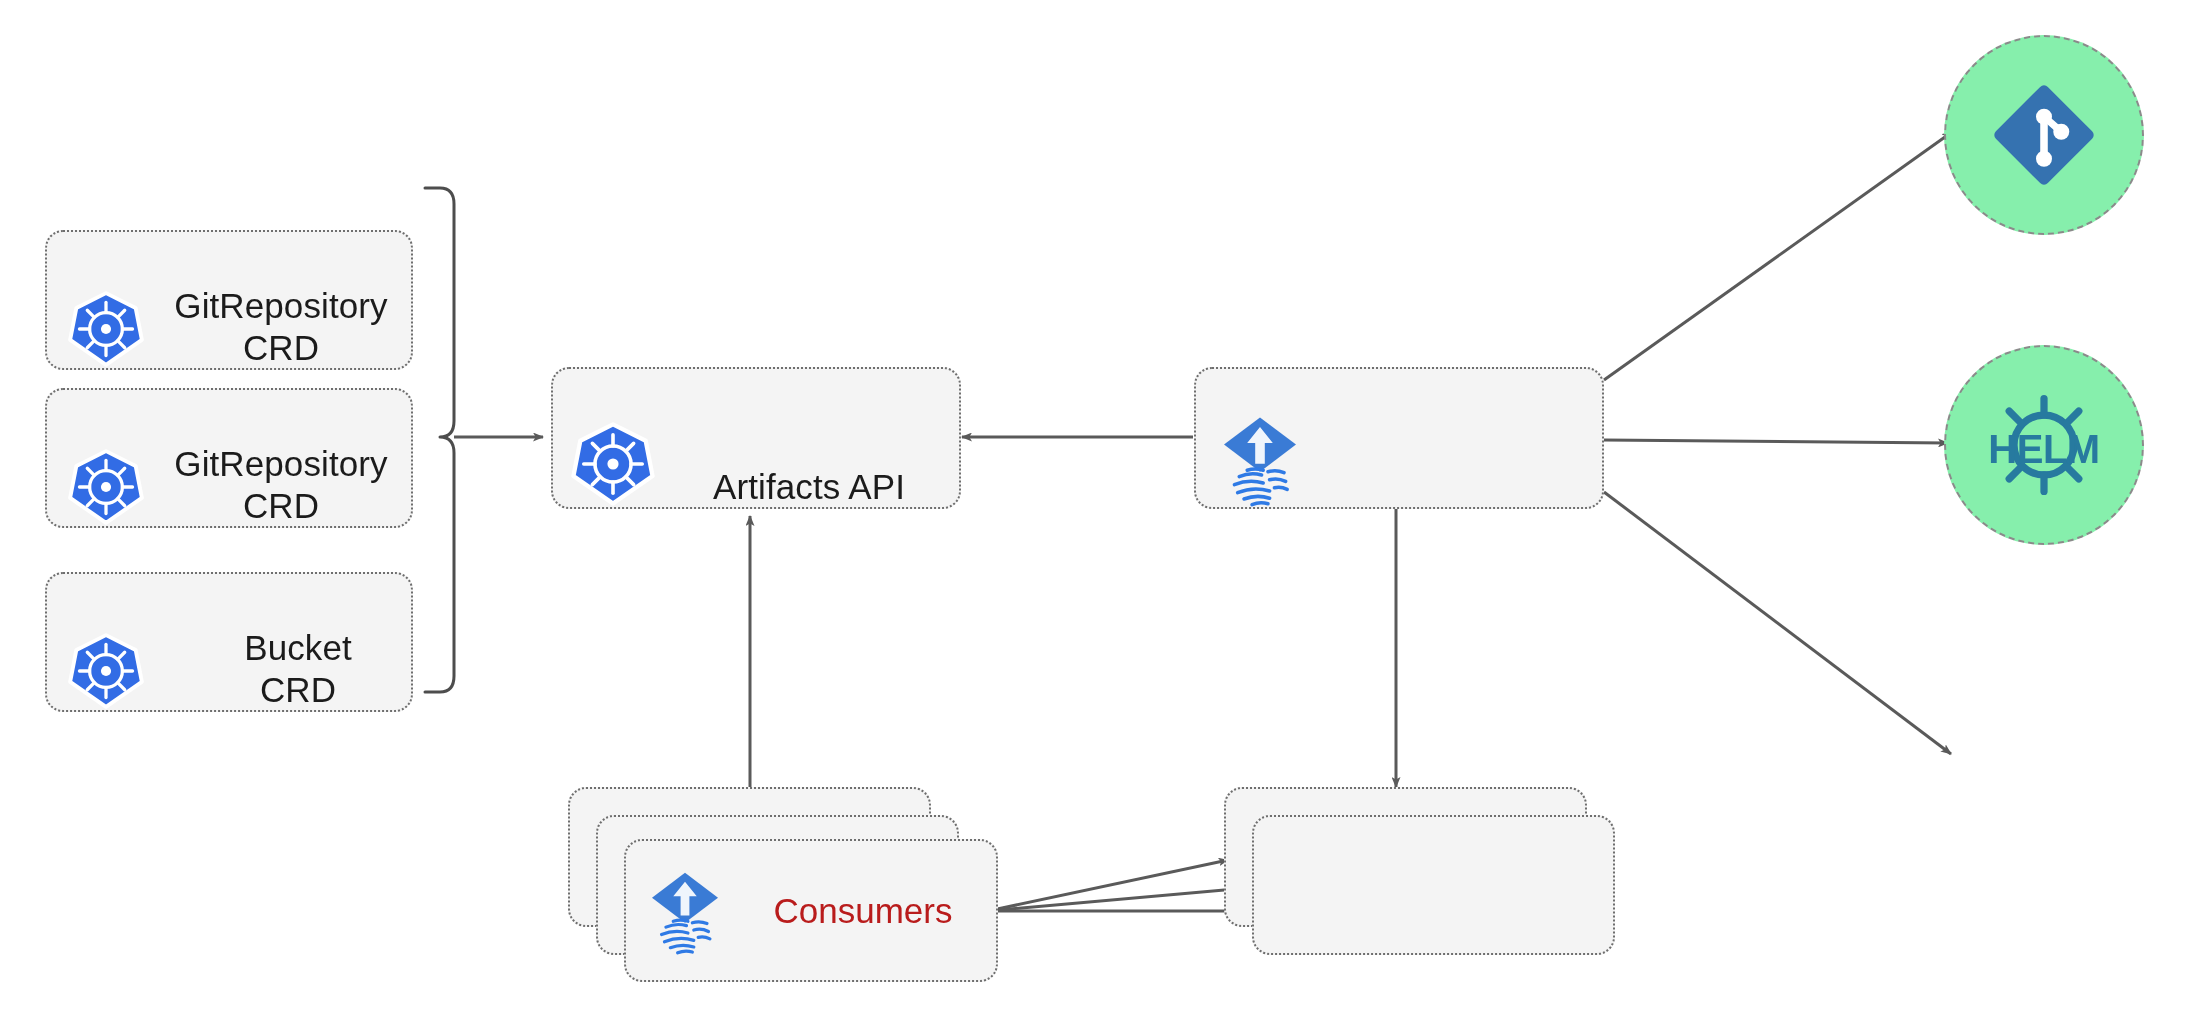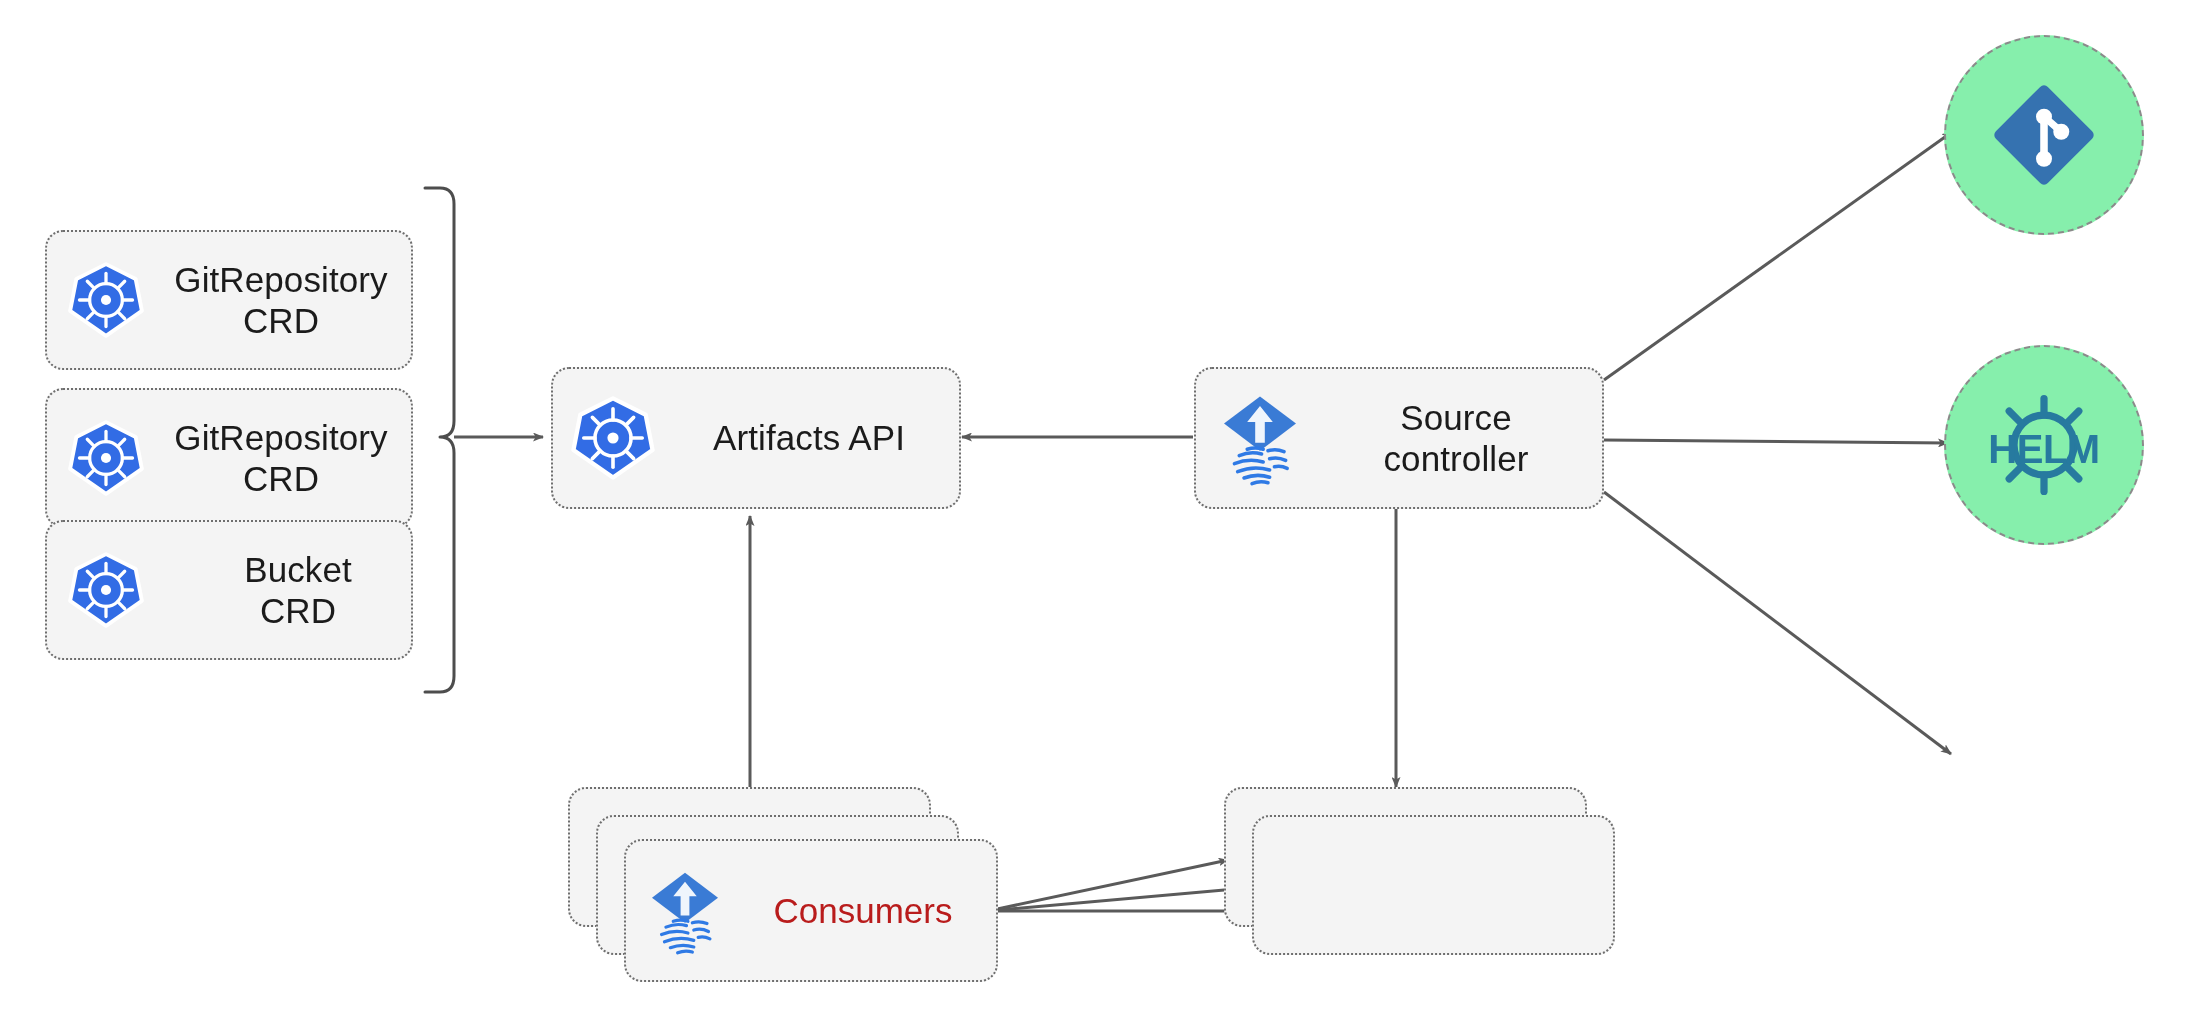--- a/index.html
+++ b/index.html
@@ -27,21 +27,21 @@
 
   
   .node {
     position: absolute;
     box-sizing: border-box;
     background: #f4f4f4;
     border: 2.4px dotted #6e6e6e;
     border-radius: 18px;
     display: flex;
     flex-direction: row;
-    align-items: center;
+    align-items: flex-end;
     justify-content: flex-start;
   }
   .node .label {
     flex: 1 1 auto;
     text-align: center;
     color: #1b1b1b;
     font-size: 35px;
     line-height: 1.18;
     letter-spacing: 0.1px;
     white-space: pre-line;
@@ -181,21 +181,21 @@
           <line x1="74" y1="26" x2="65" y2="35"></line>
           <line x1="35" y1="65" x2="26" y2="74"></line>
         </g>
         <circle cx="50" cy="50" r="6.5" fill="#ffffff"></circle>
       </svg>
     </span>
     <span class="label">GitRepository
 CRD</span>
   </div>
 
-  <div class="node" style="left:45px; top:520px; width:368px; height:140px;gap:34px;">
+  <div class="node" style="left:45px; top:572px; width:368px; height:140px;gap:34px;">
     <span class="icon-slot" style="width:118px;">
       <svg width="78" height="78" viewBox="0 0 100 100" aria-hidden="true">
         <polygon points="50,4 88,23 96,64 50,96 4,64 12,23" fill="#326ce5" stroke="#ffffff" stroke-width="5" stroke-linejoin="round"></polygon>
         <g stroke="#ffffff" stroke-width="4.2" fill="none" stroke-linecap="round">
           <circle cx="50" cy="50" r="21"></circle>
           <line x1="50" y1="16" x2="50" y2="29"></line>
           <line x1="50" y1="71" x2="50" y2="84"></line>
           <line x1="16" y1="50" x2="29" y2="50"></line>
           <line x1="71" y1="50" x2="84" y2="50"></line>
           <line x1="26" y1="26" x2="35" y2="35"></line>
@@ -244,22 +244,20 @@
           <path d="M28,92 Q46,85 64,90"></path>
           <path d="M72,86 Q82,83 92,88"></path>
           <path d="M32,102 Q52,94 72,100"></path>
           <path d="M78,96 Q86,94 94,98"></path>
           <path d="M40,110 Q56,104 72,109"></path>
           <path d="M50,117 Q60,113 70,116"></path>
           <path d="M44,74 Q54,71 64,74"></path>
         </g>
       </svg>
     </span>
-    <span class="label">Source
-controller</span>
   </div>
 
   <div class="stack" style="left:568px; top:787px; width:430px; height:195px;">
     <div class="sheet" style="left:0px; top:0px; width:363px; height:140px;"></div>
     <div class="sheet" style="left:28px; top:28px; width:363px; height:140px;"></div>
     <div class="sheet front" style="left:56px; top:52px; width:374px; height:143px;">
       <span class="icon-slot" style="width:118px;">
         <svg width="88" height="88" viewBox="0 0 120 120" aria-hidden="true">
           <polygon points="60,8 105,42 60,76 15,42" fill="#3a7bd5"></polygon>
           <path d="M60,20 L76,40 L66,40 L66,66 L54,66 L54,40 L44,40 Z" fill="#ffffff" opacity="0.92"></path>

